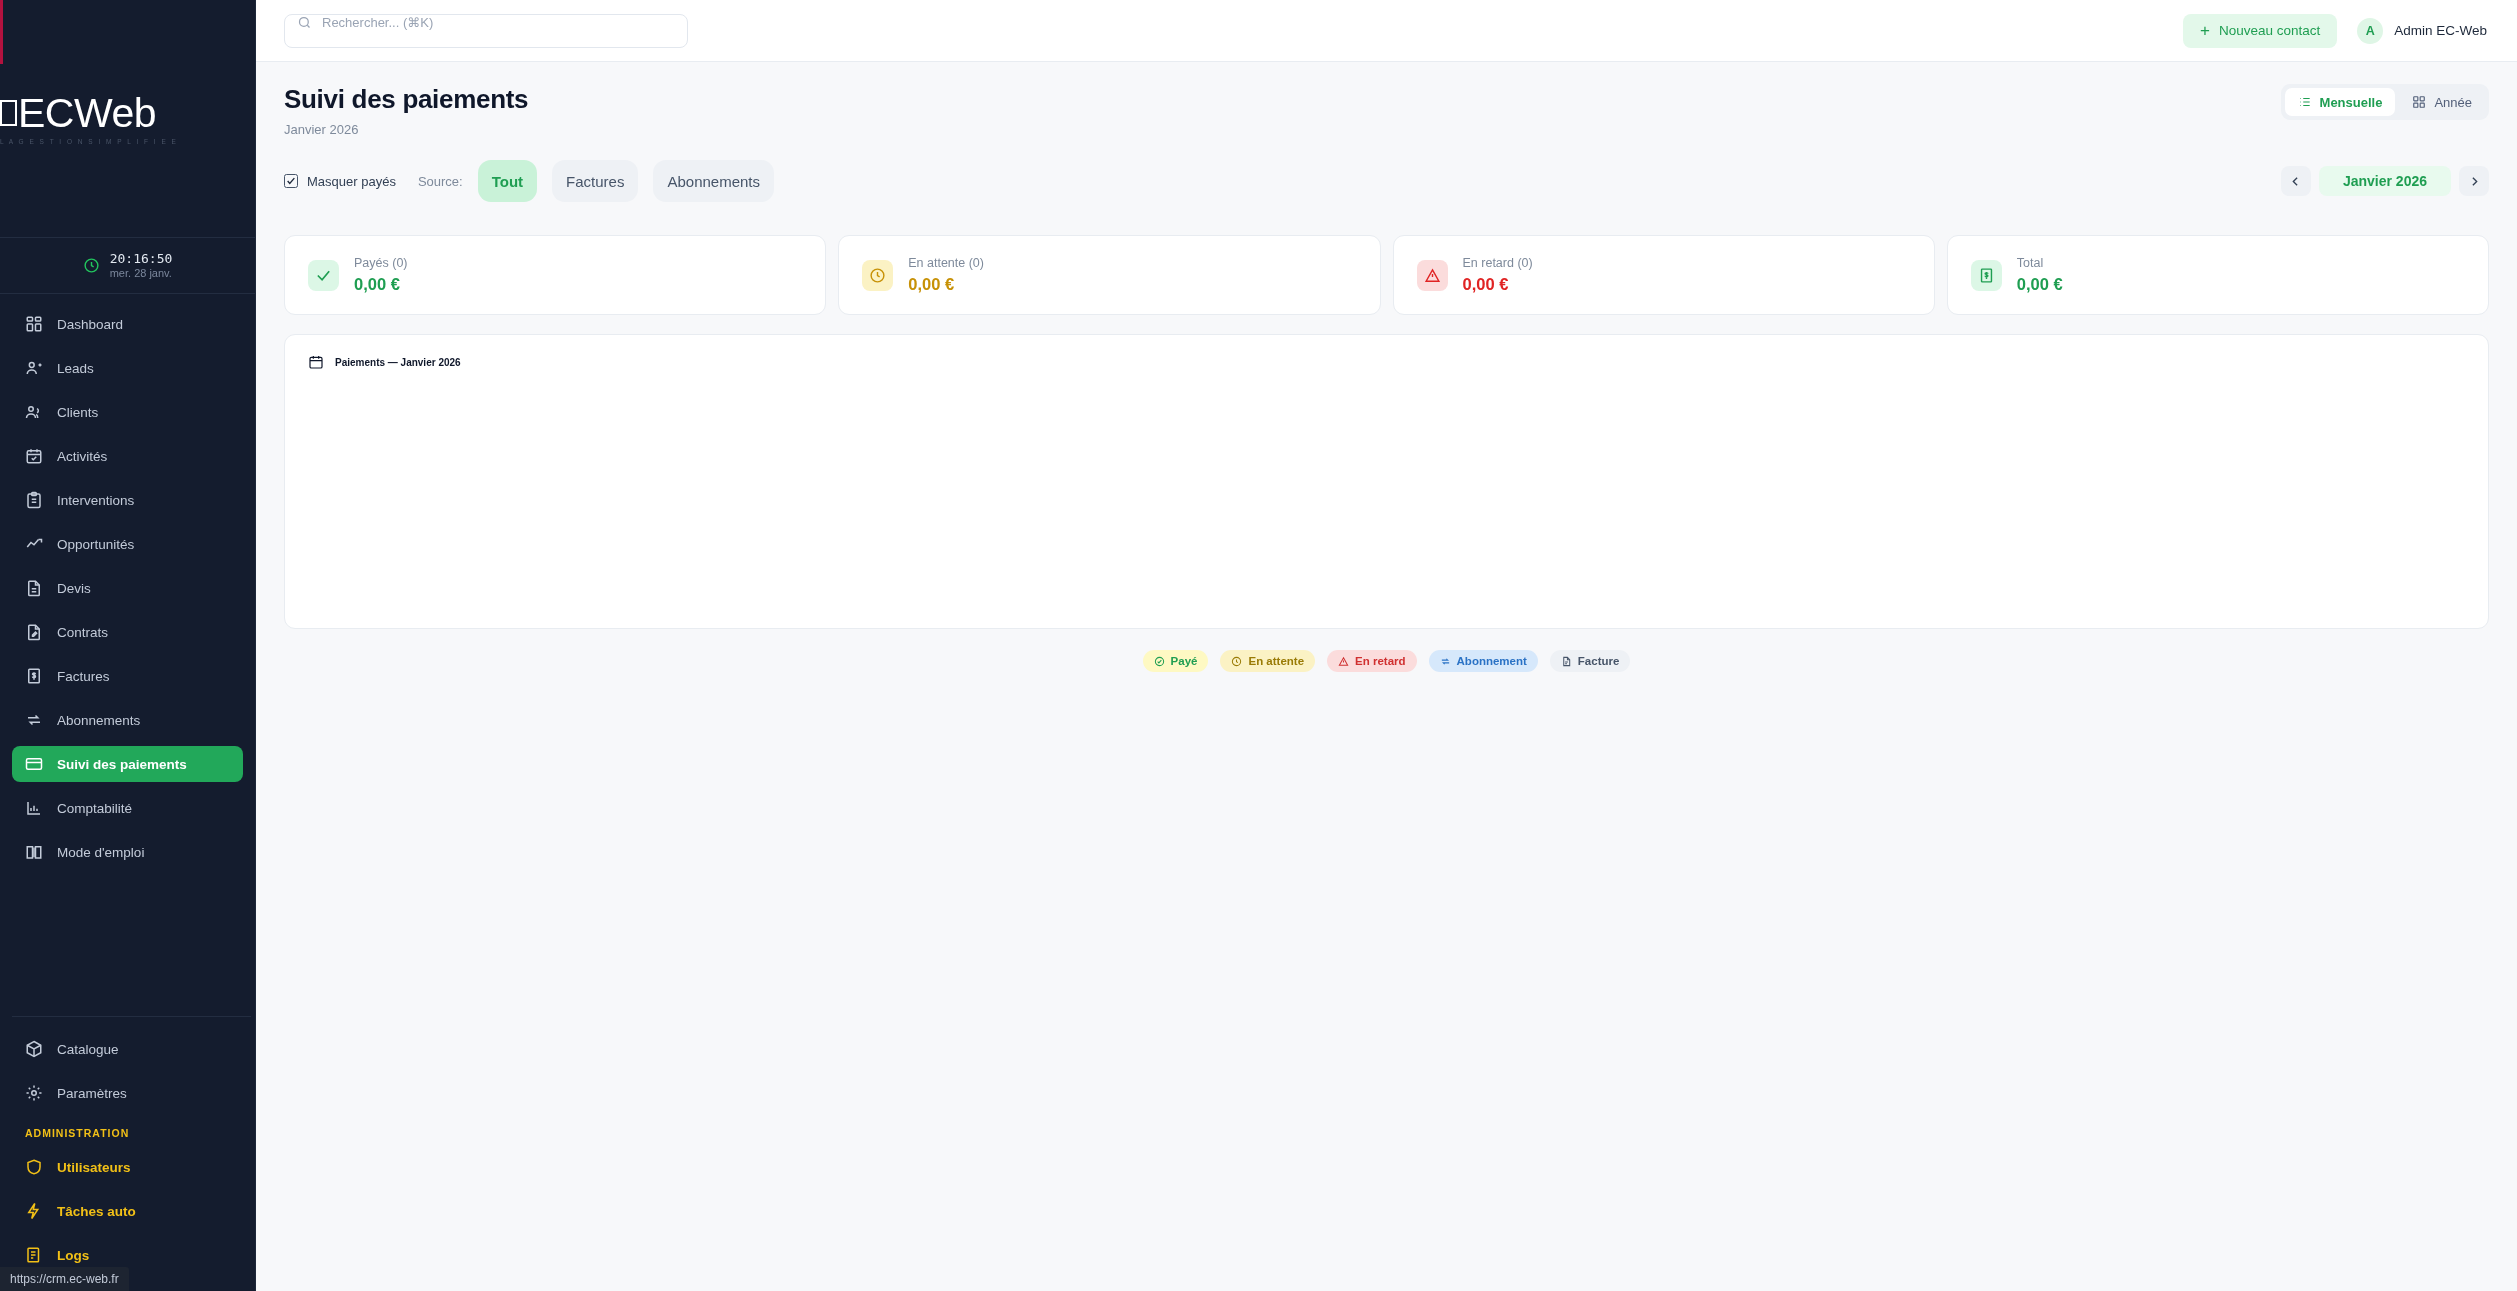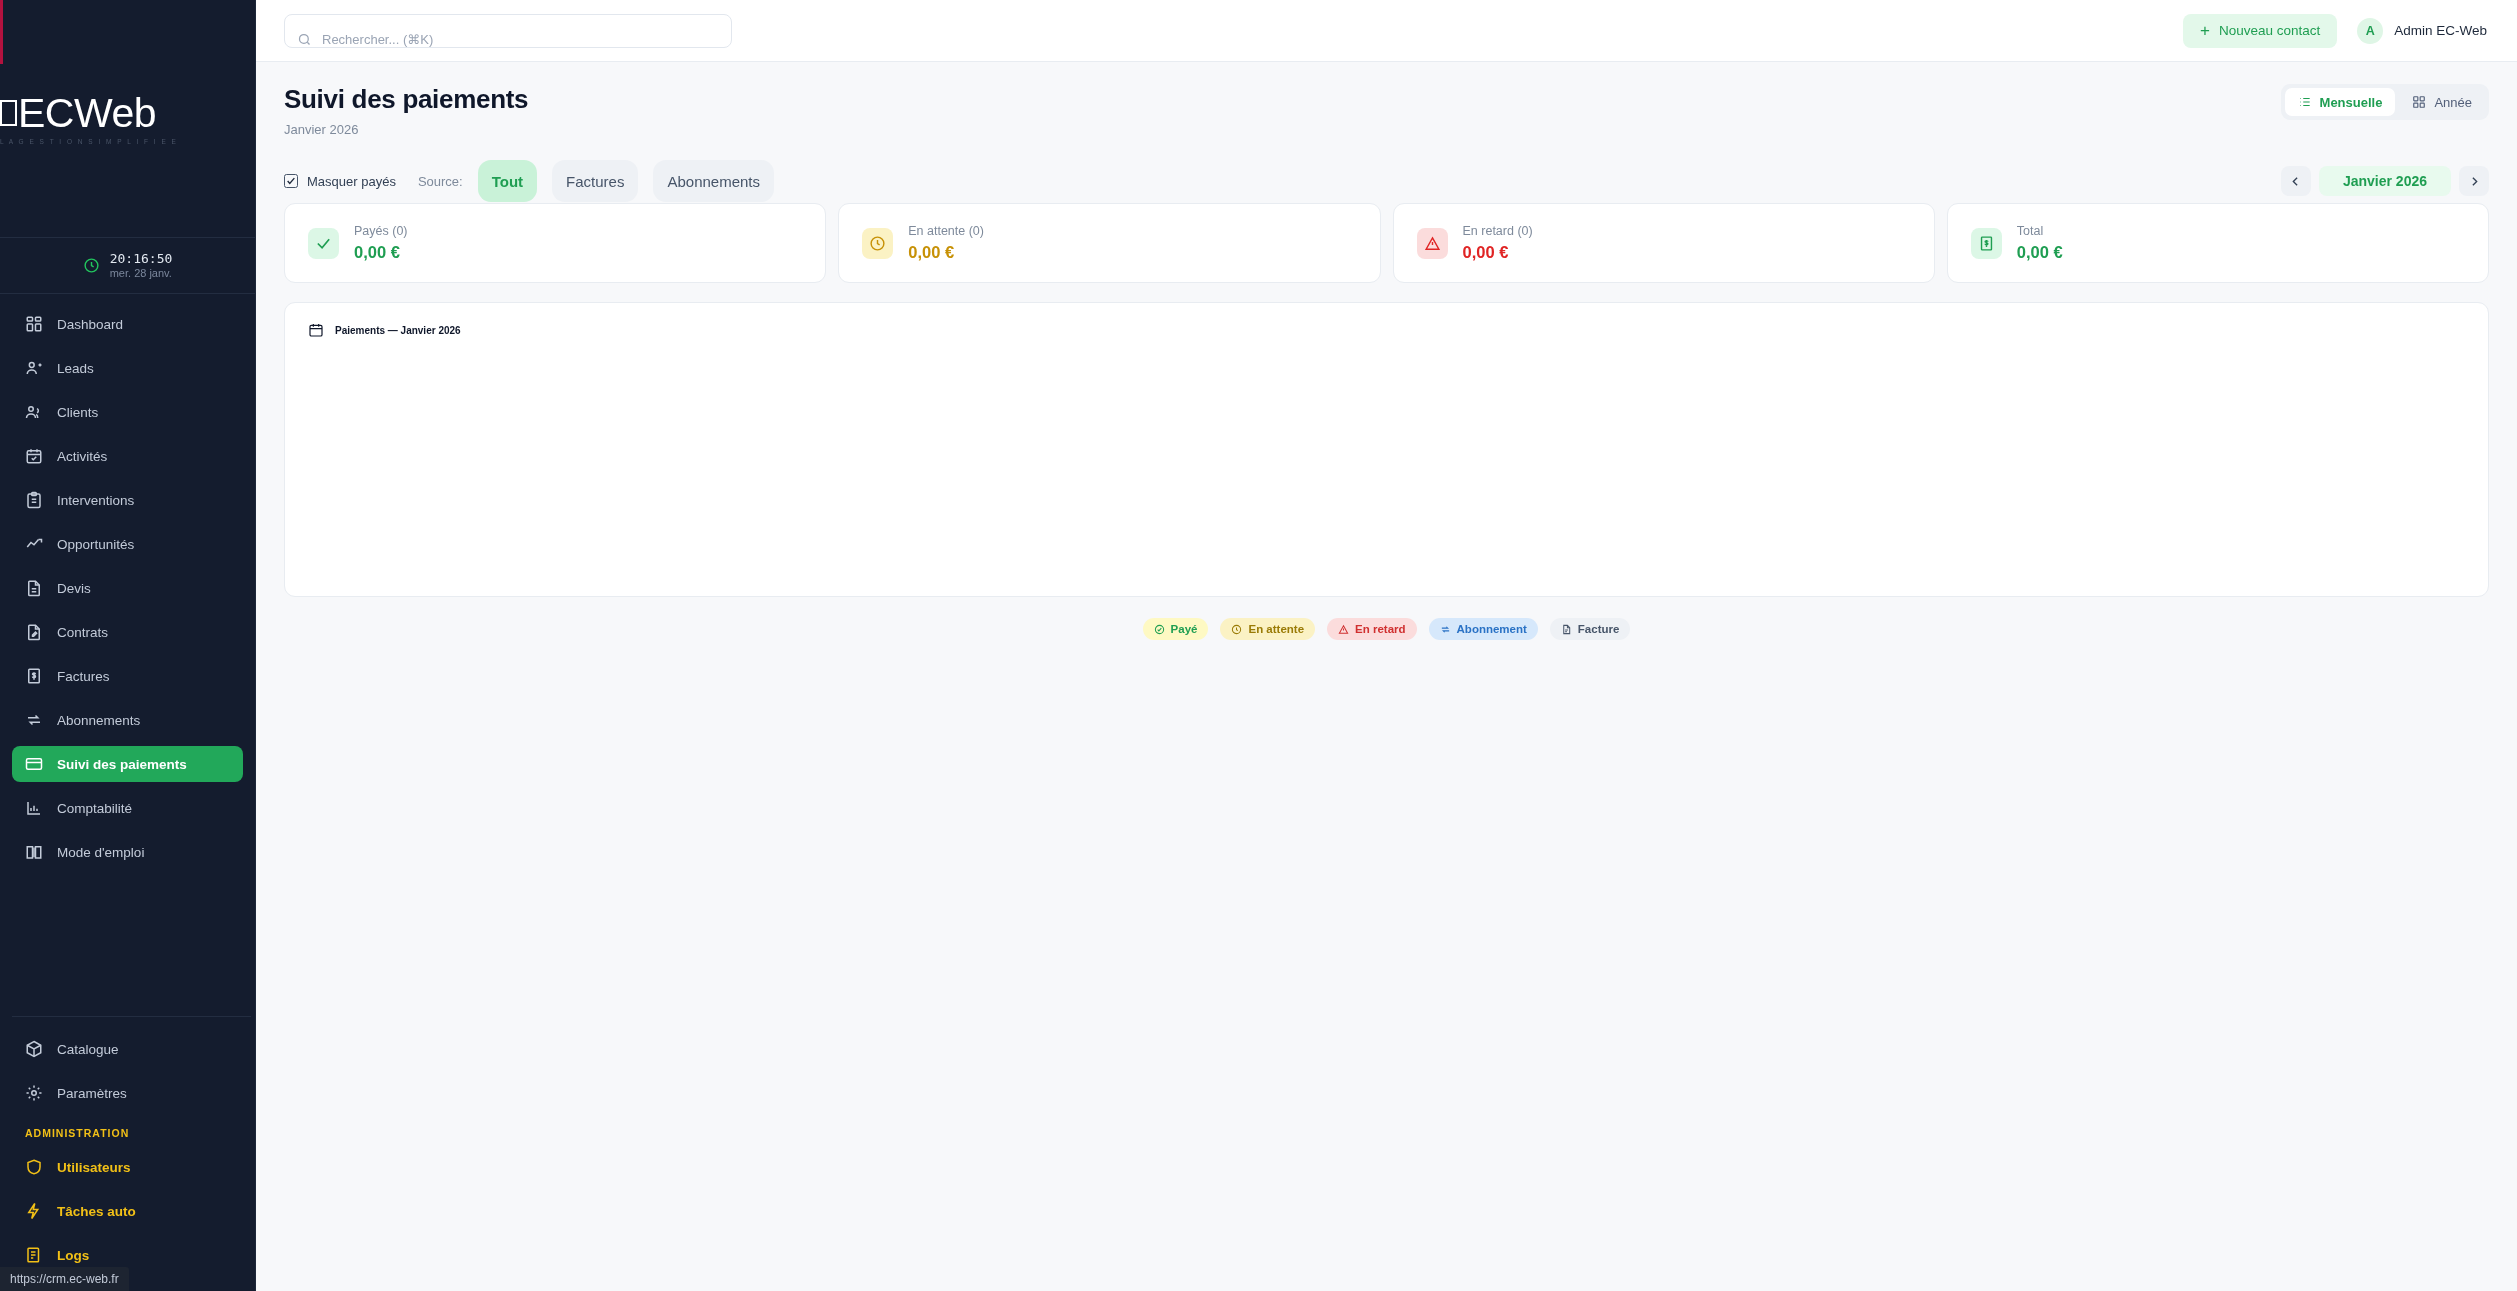--- a/index.html
+++ b/index.html
@@ -61,22 +61,22 @@
 
   
   .main { flex:1; display:flex; flex-direction:column; height:1291px; background:#f7f8fa; min-width:0; }
 
   .topbar {
     height: 62px; min-height:62px; background:#fff;
     border-bottom:1px solid #e8ecf1;
     display:flex; align-items:center; padding: 0 30px 0 28px; gap:16px;
   }
   .search {
-    width: 448px; height: 34px; border:1px solid #e2e7ee; border-radius:8px;
-    display:flex; align-items:flex-end; gap:10px; padding: 0 12px; background:#fff;
+    width: 404px; height: 34px; border:1px solid #e2e7ee; border-radius:8px;
+    display:flex; align-items:flex-start; gap:10px; padding: 0 12px; background:#fff;
   }
   .search svg { width:15px; height:15px; flex:0 0 15px; }
   .search input {
     border:none; outline:none; font-size:13px; color:#334155;
     font-family:"Liberation Sans", sans-serif; width:100%; background:transparent;
   }
   .search input::placeholder { color:#9aa4b4; }
   .top-right { margin-left:auto; display:flex; align-items:center; gap:20px; }
   .btn-new {
     display:flex; align-items:center; gap:9px; height:34px; padding:0 17px;
@@ -128,21 +128,21 @@
     width:30px; height:30px; border-radius:8px; background:#eef1f5; border:none;
     cursor:pointer; display:flex; align-items:center; justify-content:center; color:#334155;
   }
   .nav-btn svg { width:13px; height:13px; }
   .month-pill {
     height:30px; padding:0 24px; border-radius:8px; background:#e8faee;
     color:#1f9e52; font-size:14px; font-weight:700;
     display:flex; align-items:center; justify-content:center; min-width:128px;
   }
 
-  .cards { display:flex; gap:12px; margin-top:1px; }
+  .cards { display:flex; gap:12px; margin-top:33px; }
   .card {
     flex:1; height:80px; background:#fff; border:1px solid #e8ecf1; border-radius:11px;
     display:flex; align-items:center; padding: 0 23px; gap:15px;
   }
   .card-ico { width:31px; height:31px; border-radius:8px; display:flex; align-items:center; justify-content:center; flex:0 0 31px; }
   .card-ico svg { width:17px; height:17px; }
   .card-label { font-size:12.5px; color:#7e8a9b; line-height:1.3; }
   .card-val { font-size:16.5px; font-weight:700; margin-top:3px; line-height:1.2; }
 
   .panel {

